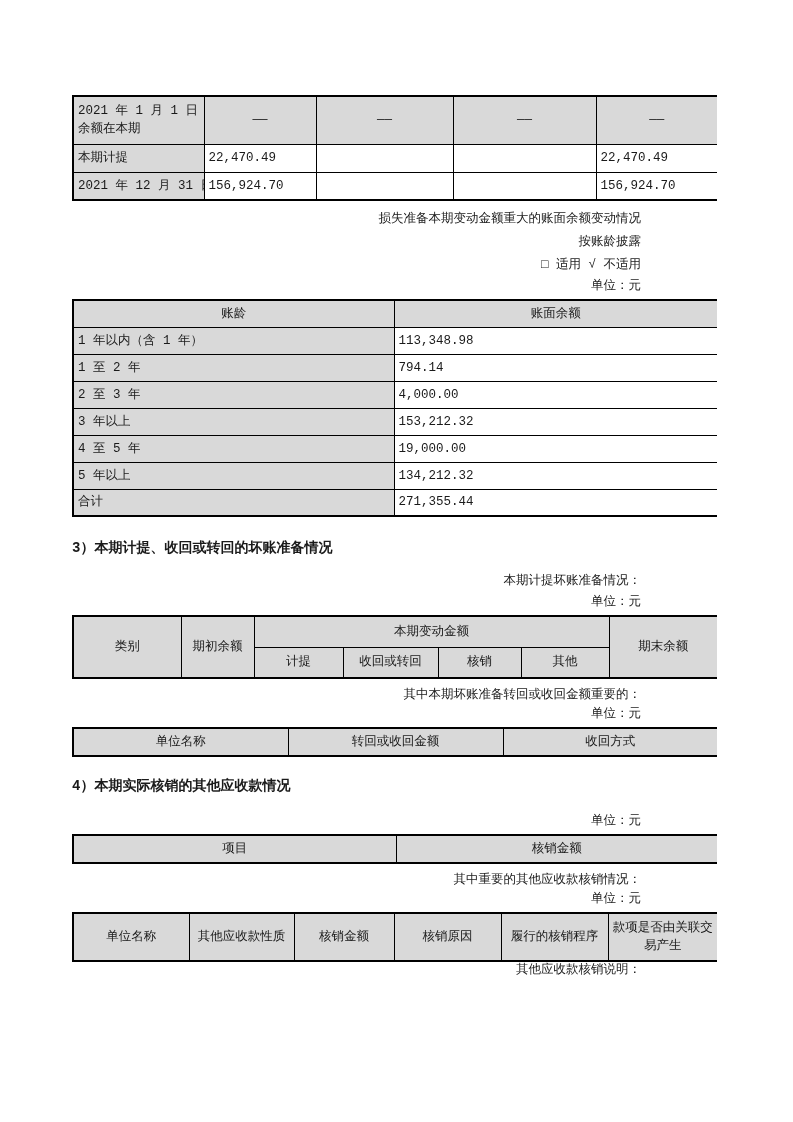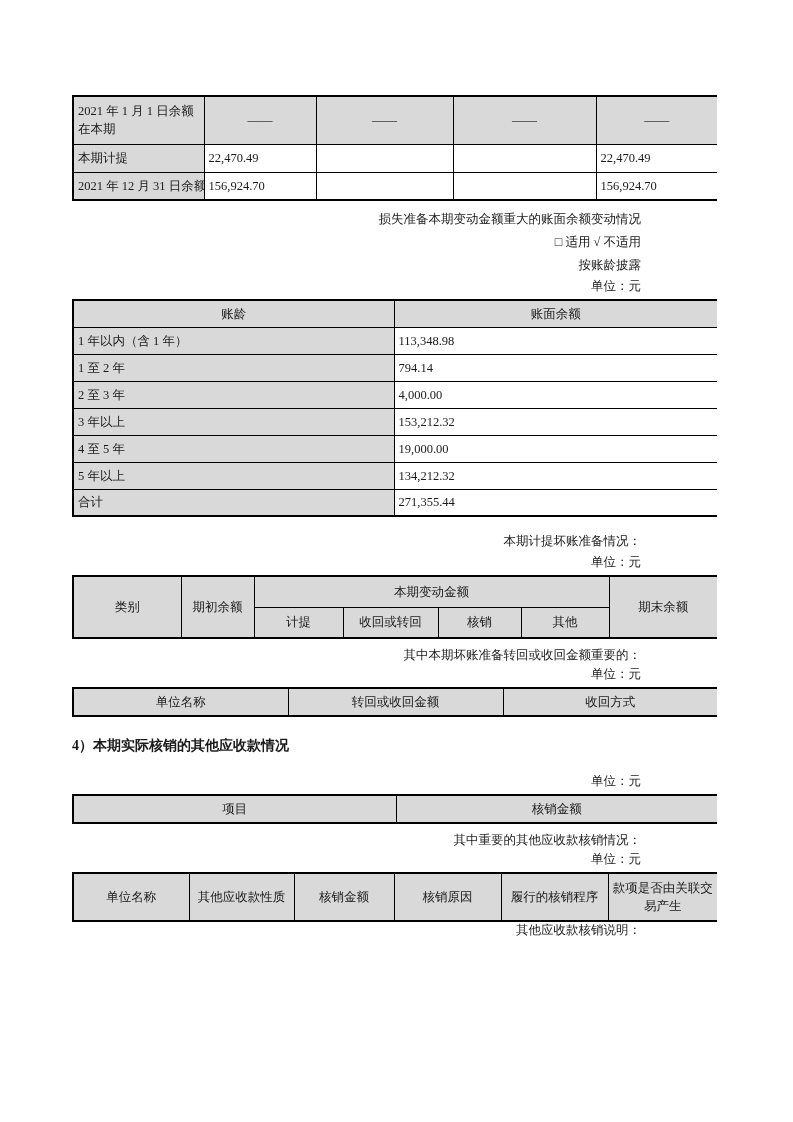--- a/index.html
+++ b/index.html
@@ -1,21 +1,21 @@
 <!DOCTYPE html>
 <html><head>
 <meta charset="utf-8">
 <style>
   * { margin:0; padding:0; box-sizing:border-box; }
   html,body { background:#ffffff; }
   .page {
     position:relative;
     width:717px; height:1122px;
     background:#ffffff;
-    font-family:Liberation Serif, serif;
+    font-family:Liberation Mono, monospace;
     color:#1a1a1a;
     padding:95px 76px 0 72px;
     overflow:hidden;
   }
   table { border-collapse:collapse; table-layout:fixed; width:645px; }
   table.bordered { border:2px solid #000; }
   table.bordered td { border:1px solid #000; padding:2px 4px; font-size:12.5px; line-height:18px; vertical-align:middle; overflow:hidden; }
   td.gray { background:#d9d9d9; }
   td.ctr { text-align:center; }
   td.num { }
@@ -72,29 +72,29 @@
       <td class="num">156,924.70</td>
       <td class="num"></td>
       <td class="num"></td>
       <td class="num">156,924.70</td>
     </tr>
   </tbody>
     </table>
 
   <p class="note mt10">损失准备本期变动金额重大的账面余额变动情况</p>
 
+  <p class="note mt6">按账龄披露</p>
+
   <p class="note mt6">
     <span class="chk">□</span>
     <span>适用</span>
     <span class="chk">√</span>
     <span>不适用</span>
   </p>
 
-  <p class="note mt6">按账龄披露</p>
-
   <p class="unit mt4">单位：元</p>
 
   <table class="bordered aging-table mt4">
     <colgroup>
         <col style="width:321px">
         <col style="width:324px">
       </colgroup>
     <tbody>
         <tr>
       <td class="gray ctr">账龄</td>
@@ -124,20 +124,21 @@
       <td class="gray indent">5 年以上</td>
       <td class="num">134,212.32</td>
     </tr>
     <tr>
       <td class="gray">合计</td>
       <td class="num">271,355.44</td>
     </tr>
   </tbody>
     </table>
 
+  <h3 class="h-sec mt22">3）本期计提、收回或转回的坏账准备情况</h3>
 
   <p class="note mt16">本期计提坏账准备情况：</p>
 
   <p class="unit mt4">单位：元</p>
 
   <table class="bordered prov-table mt4">
     <colgroup>
       <col style="width:108px">
         <col style="width:73px">
         <col style="width:89px">

